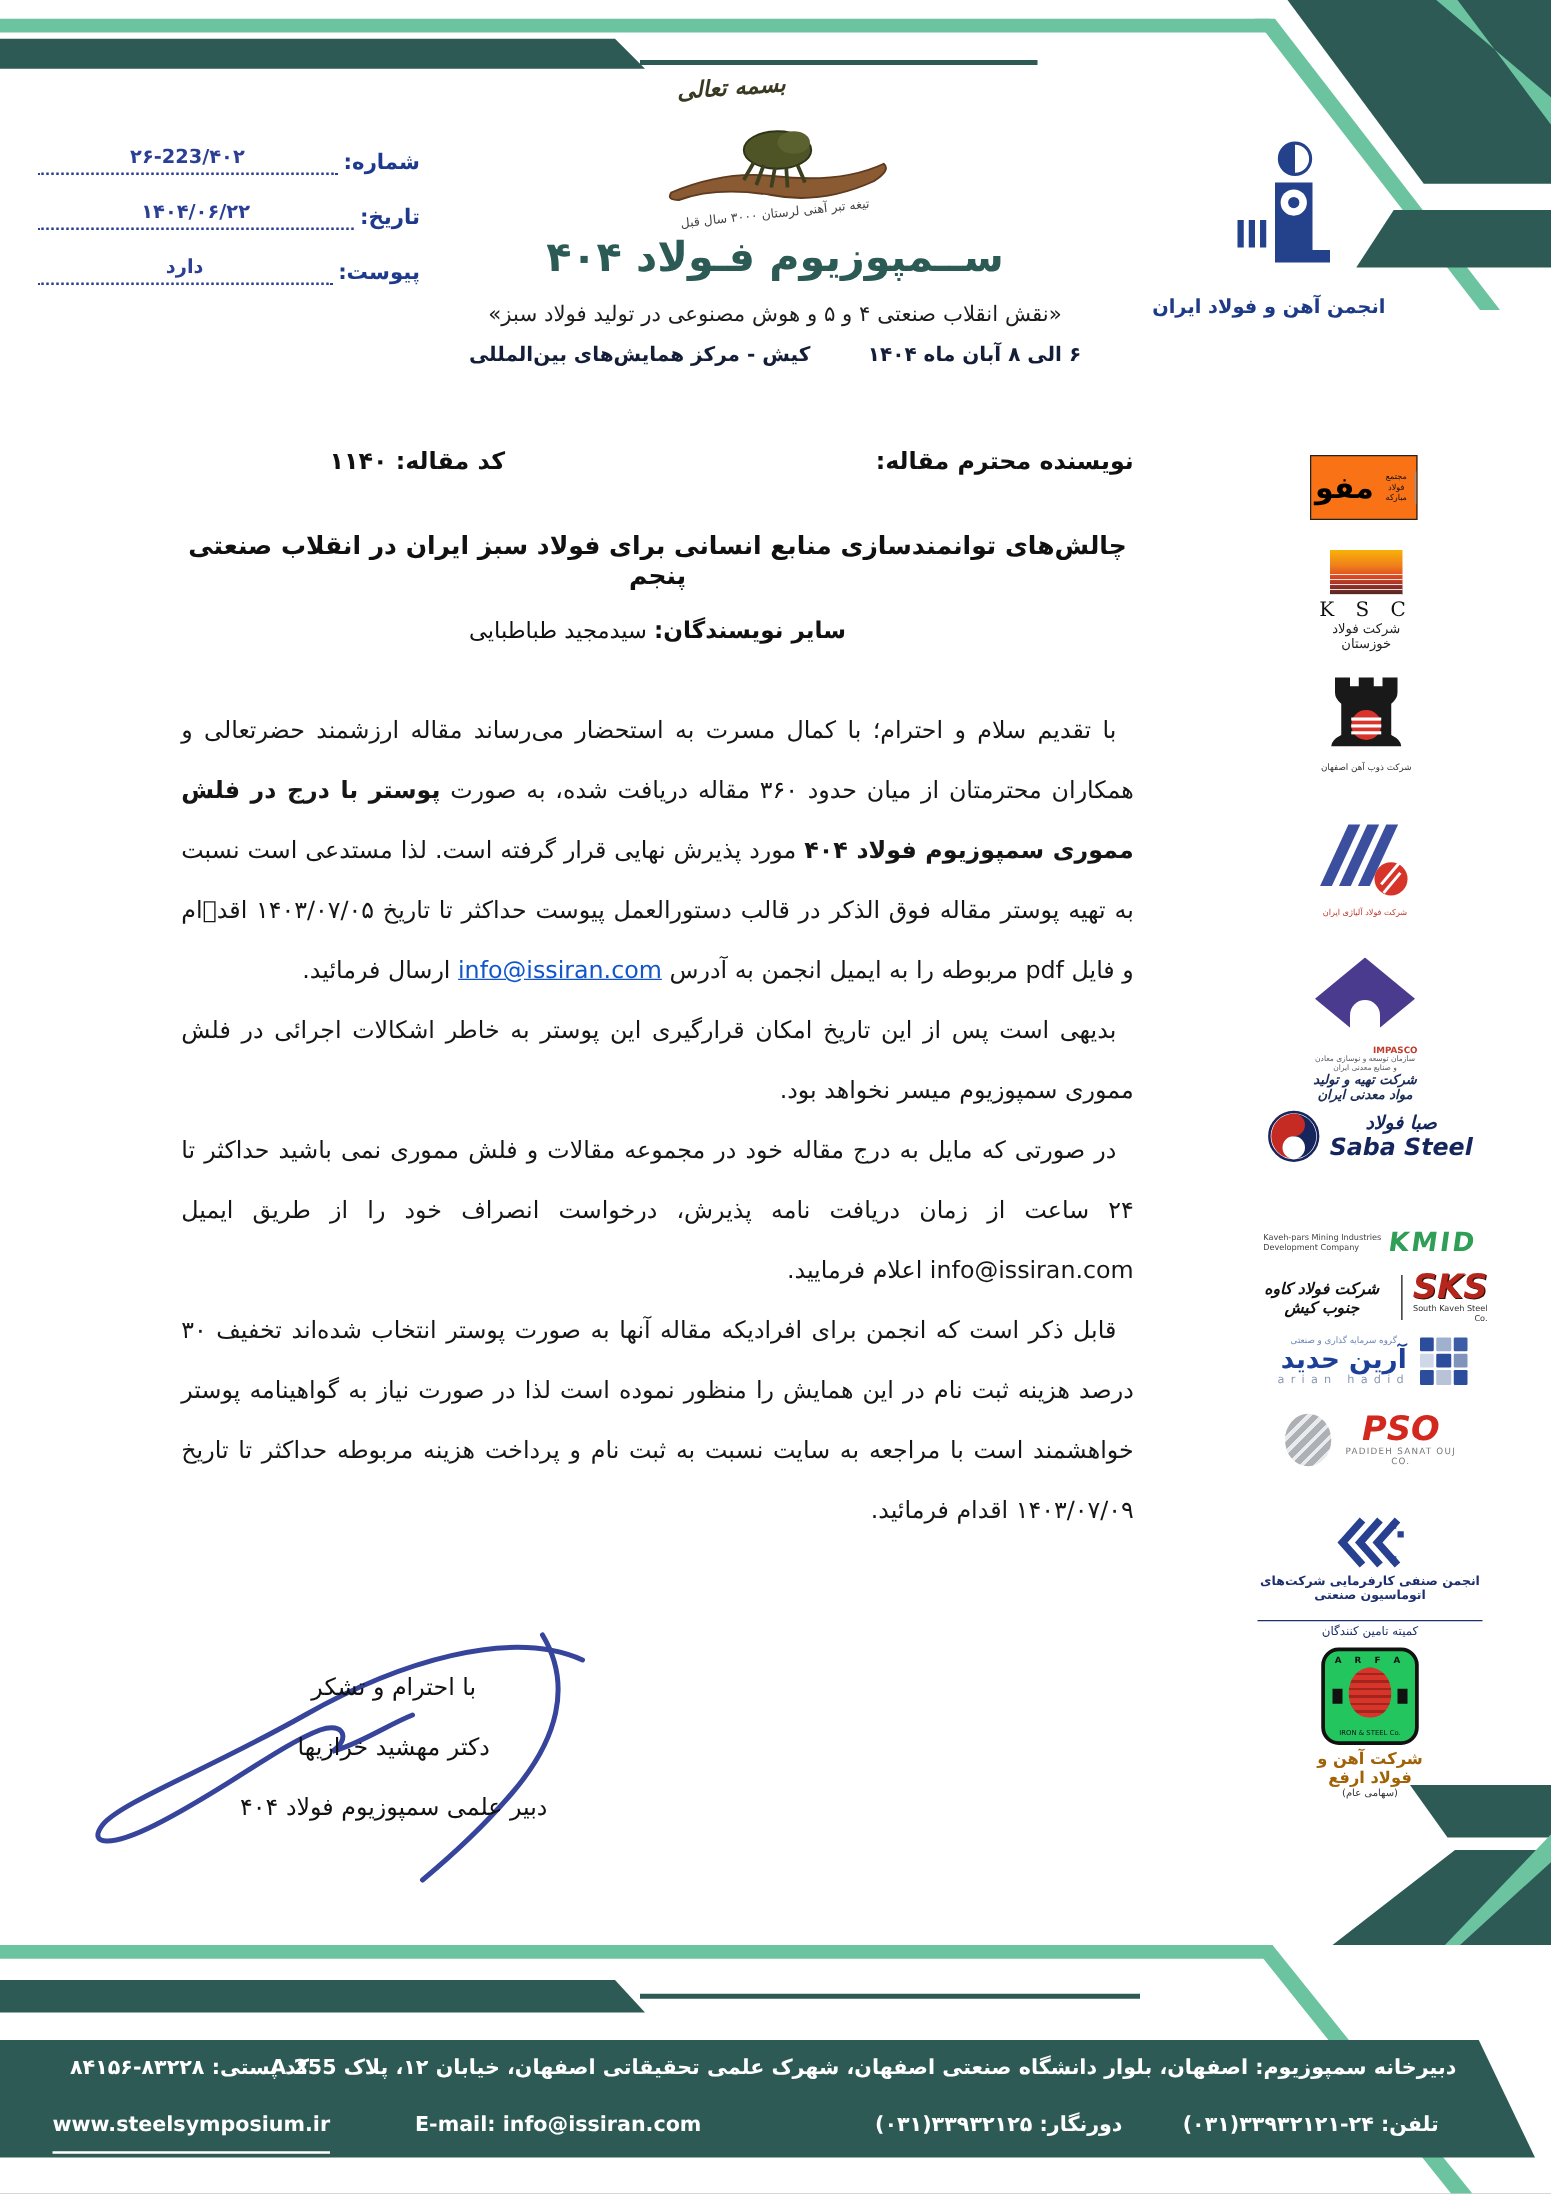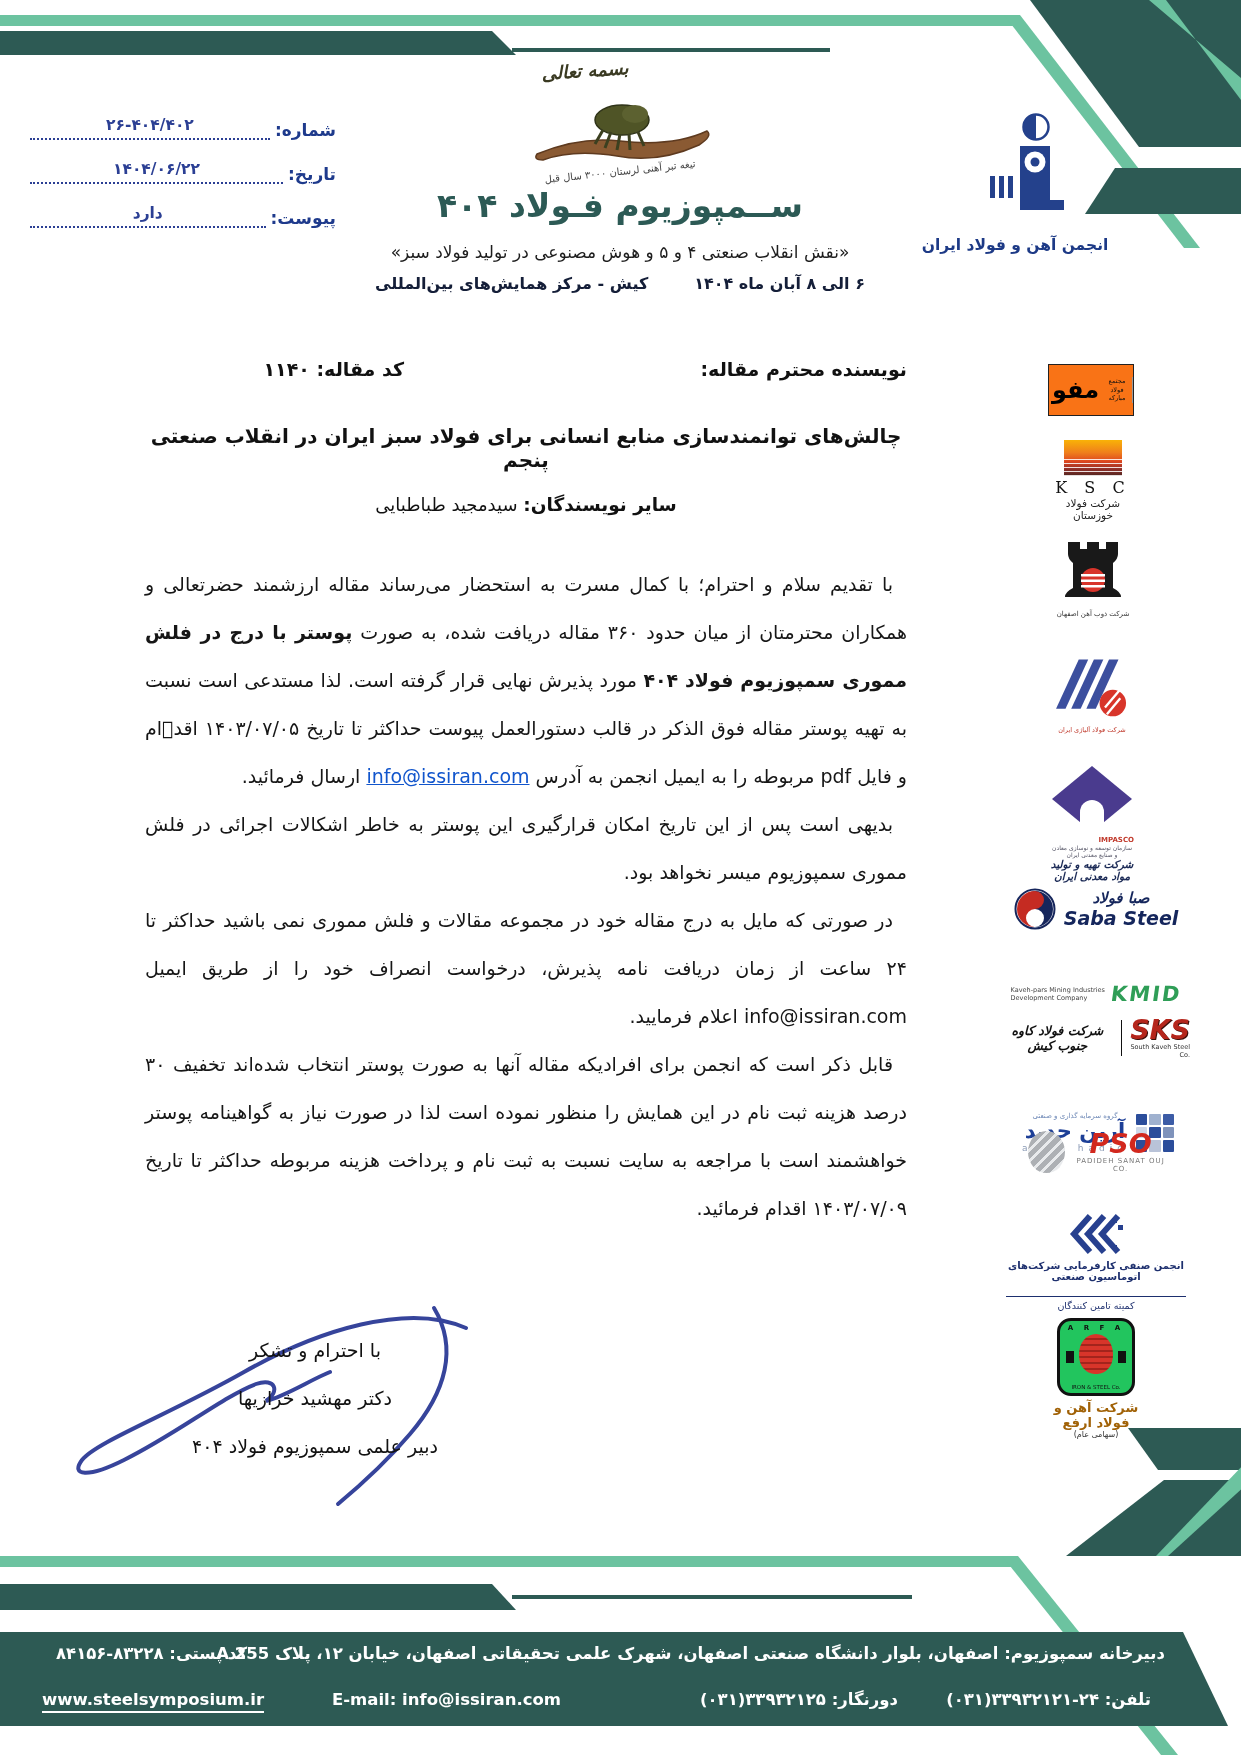--- a/index.html
+++ b/index.html
@@ -61,21 +61,21 @@
   .kmid-row{display:flex;align-items:center;gap:6px;direction:ltr;justify-content:center;}
   .kmid-txt{font-size:6.5px;color:#444;text-align:left;line-height:1.3;}
   .kmid-mark{font-size:21px;font-weight:900;color:#2f9e57;transform:skewX(-8deg);letter-spacing:2px;}
 
   .sks-row{display:flex;align-items:center;gap:8px;direction:ltr;justify-content:center;}
   .sks-fa{font-size:12.5px;font-weight:bold;font-style:italic;color:#111;direction:rtl;}
   .sks-bar{width:2px;height:36px;background:#111;}
   .sks-mark{font-size:27px;font-weight:900;font-style:italic;color:#b5261c;line-height:1;text-shadow:1px 1px 0 #3a0f0a;}
   .sks-sub{font-size:6.5px;color:#333;text-align:right;}
 
-  .ar-row{display:flex;align-items:center;gap:8px;direction:ltr;justify-content:center;margin-top:44px;}
+  .ar-row{display:flex;align-items:center;gap:8px;direction:ltr;justify-content:center;}
   .ar-grp{font-size:7px;color:#6b86b5;direction:rtl;}
   .ar-fa{font-size:21px;font-weight:900;color:#1d3f97;direction:rtl;line-height:1.1;}
   .ar-lat{font-size:9px;letter-spacing:5px;color:#8a9ab5;}
   .ar-grid{width:38px;height:38px;display:grid;grid-template-columns:repeat(3,1fr);grid-template-rows:repeat(3,1fr);gap:2px;}
   .ar-grid div{border-radius:1px;}
 
   .pso-row{display:flex;align-items:center;gap:8px;direction:ltr;justify-content:center;}
   .pso-sphere{width:42px;height:42px;border-radius:50%;
     background:repeating-linear-gradient(135deg,#adb0b4 0 5px,#e8eaec 5px 8px);}
   .pso-mark{font-size:27px;font-weight:900;font-style:italic;color:#d2281e;line-height:1;}
@@ -92,21 +92,21 @@
   .arfa-lug{position:absolute;top:30px;width:8px;height:12px;background:#111;}
   .arfa-bot{position:absolute;bottom:3px;left:0;right:0;font-size:5.5px;color:#111;}
   .arfa-cap{font-size:13px;font-weight:bold;color:#a16207;direction:rtl;margin-top:4px;}
   .arfa-sub{font-size:8px;color:#333;direction:rtl;}
 
   
   .f-row{position:absolute;left:0;width:1241px;height:34px;color:#fff;font-weight:bold;font-size:16.5px;z-index:3;}
   .f-item{position:absolute;top:4px;white-space:nowrap;}
   .rtl{direction:rtl;}
   .ltr{direction:ltr;unicode-bidi:embed;}
-  .f-site{border-bottom:2px solid #fff;padding-bottom:2px;cursor:pointer;}
+  .f-site{border-bottom:2px solid #fff;padding-bottom:12px;cursor:pointer;}
 </style>
 </head>
 <body>
 
 <div class="page">
 
   <svg class="deco" viewBox="0 0 1241 1755">
     <g>
       <polygon points="0,15 1016,15 1016,26 0,26" fill="#6cc3a0"></polygon>
       <polygon points="1004,15 1020,15 1200,248 1184,248" fill="#6cc3a0"></polygon>
@@ -128,21 +128,21 @@
     </g>
     <g transform="translate(48,1300)" stroke="#2c3a96" stroke-width="4" fill="none" stroke-linecap="round" opacity="0.95">
       <path d="M 418 28 C 360 2 270 30 196 72 C 120 115 48 142 34 160 C 22 176 40 178 76 160 C 130 133 176 96 208 84 C 228 77 232 92 218 101 C 238 96 262 80 282 72"></path>
       <path d="M 386 8 C 410 48 398 92 362 134 C 340 160 314 184 290 204"></path>
     </g>
   </svg>
 
   <div class="meta">
     <div class="meta-row">
       <span class="meta-label">شماره:</span>
-      <span class="meta-line">۲۶-۴۰۴/۴۰۲</span>
+      <span class="meta-line">۲۶-223/۴۰۲</span>
     </div>
     <div class="meta-row">
       <span class="meta-label">تاریخ:</span>
       <span class="meta-line">۱۴۰۴/۰۶/۲۲</span>
     </div>
     <div class="meta-row">
       <span class="meta-label">پیوست:</span>
       <span class="meta-line">دارد</span>
     </div>
   </div>

